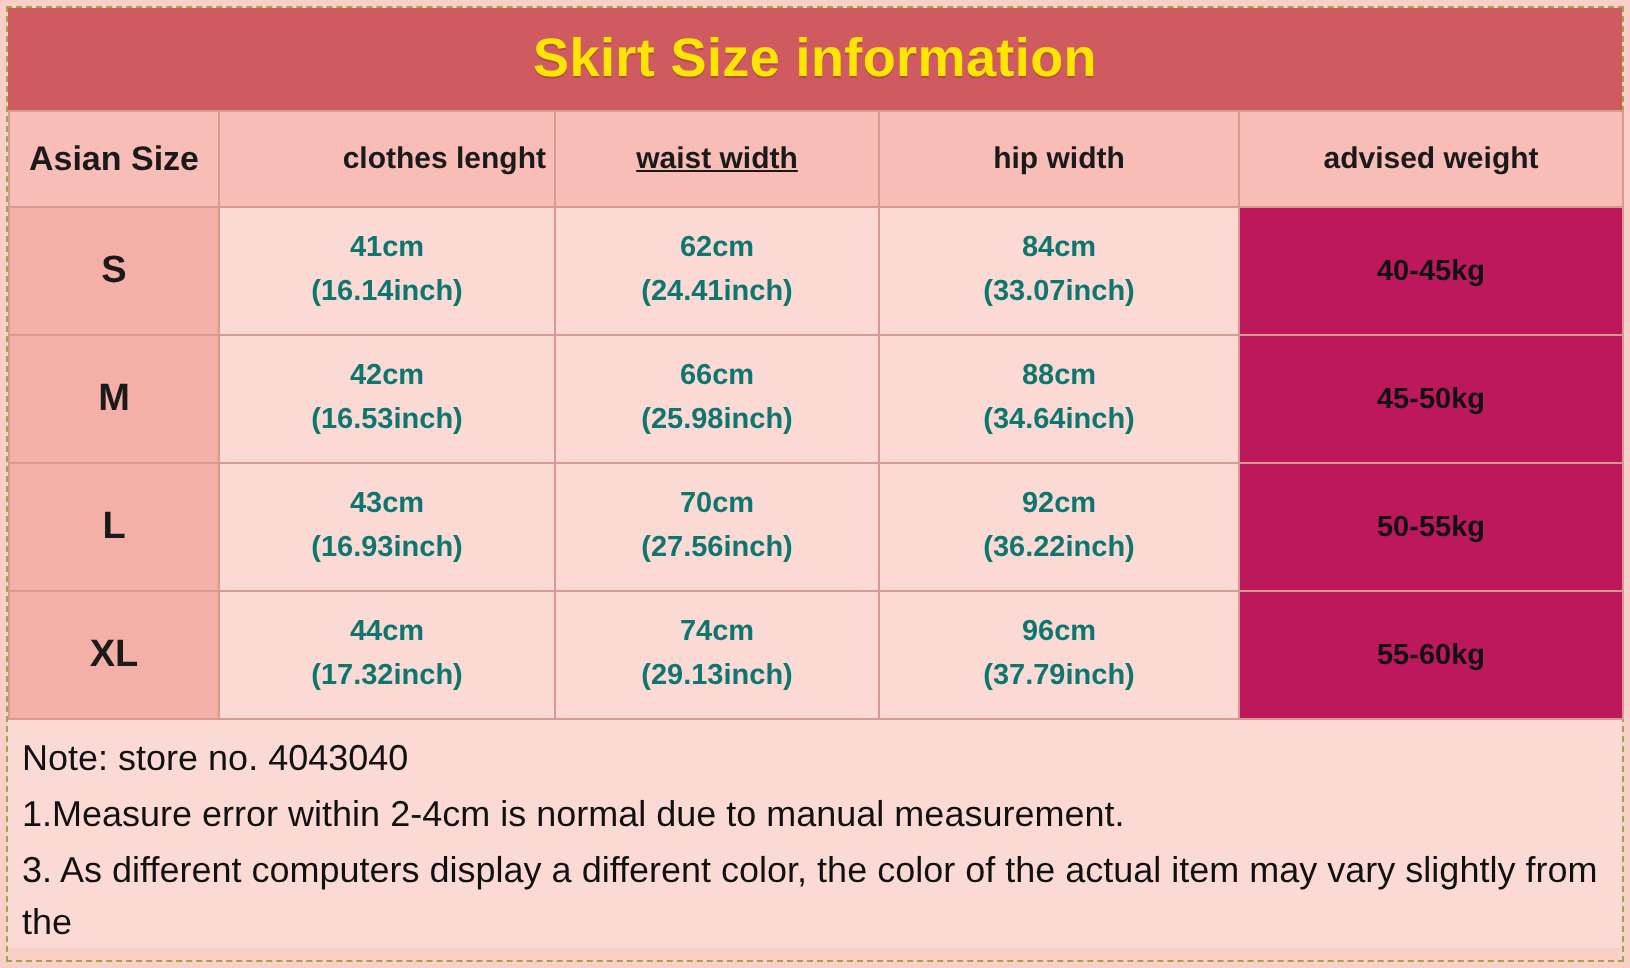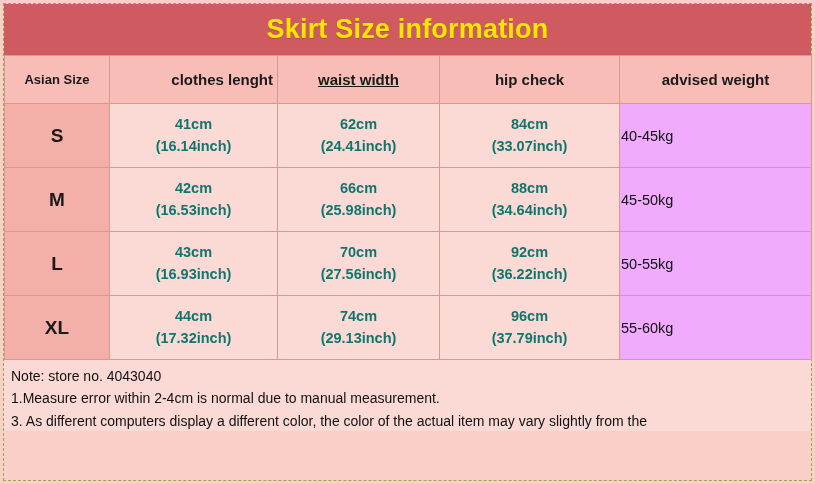--- a/index.html
+++ b/index.html
@@ -55,21 +55,21 @@
   thead th {
     background: #f7bdb6;
     color: #1a1a1a;
     font-size: 15px;
     font-weight: bold;
     height: 48px;
     text-align: center;
     padding: 0 4px;
   }
   thead th.first-col {
-    font-size: 13px;
+    font-size: 17px;
   }
   td.size-cell {
     background: #f4b0a8;
     color: #1a1a1a;
     font-size: 19px;
     font-weight: bold;
     text-align: center;
     vertical-align: middle;
     height: 64px;
   }
@@ -77,61 +77,62 @@
     background: #fbdad5;
     color: #0f766e;
     font-size: 14.5px;
     font-weight: bold;
     text-align: center;
     vertical-align: middle;
     line-height: 1.45;
     padding: 4px 2px;
   }
   td.weight-cell {
-    background: #f0abfc;
+    background: #be185d;
     color: #111111;
     font-size: 14.5px;
-    font-weight: normal;
+    font-weight: bold;
+    text-align: center;
     vertical-align: middle;
   }
   .col-size { width: 105px; }
   .col-len { width: 168px; text-align: right; }
   .col-waist { width: 162px; text-decoration: underline; }
   .col-hip { width: 180px; }
   .col-weight { width: 192px; }
 
   .notes {
     background: #fbdad5;
     padding: 6px 7px 0 7px;
     box-sizing: border-box;
   }
   .notes p {
     margin: 0 0 2px 0;
-    font-size: 14px;
+    font-size: 18px;
     color: #111111;
     line-height: 1.45;
   }
 </style>
 </head>
 <body>
 
 <div class="page">
   <div class="sheet">
 
     <div class="title-bar">
       <span class="title">Skirt Size information</span>
     </div>
 
     <table class="size-table">
       <thead>
         <tr>
           <th class="first-col col-size">Asian Size</th>
           <th class="col-len">clothes lenght</th>
           <th class="col-waist">waist width</th>
-          <th class="col-hip">hip check</th>
+          <th class="col-hip">hip width</th>
           <th class="col-weight">advised weight</th>
         </tr>
       </thead>
       <tbody>
 
         <tr>
           <td class="size-cell">S</td>
           <td class="measure-cell">
             <div>41cm</div>
             <div>(16.14inch)</div>

